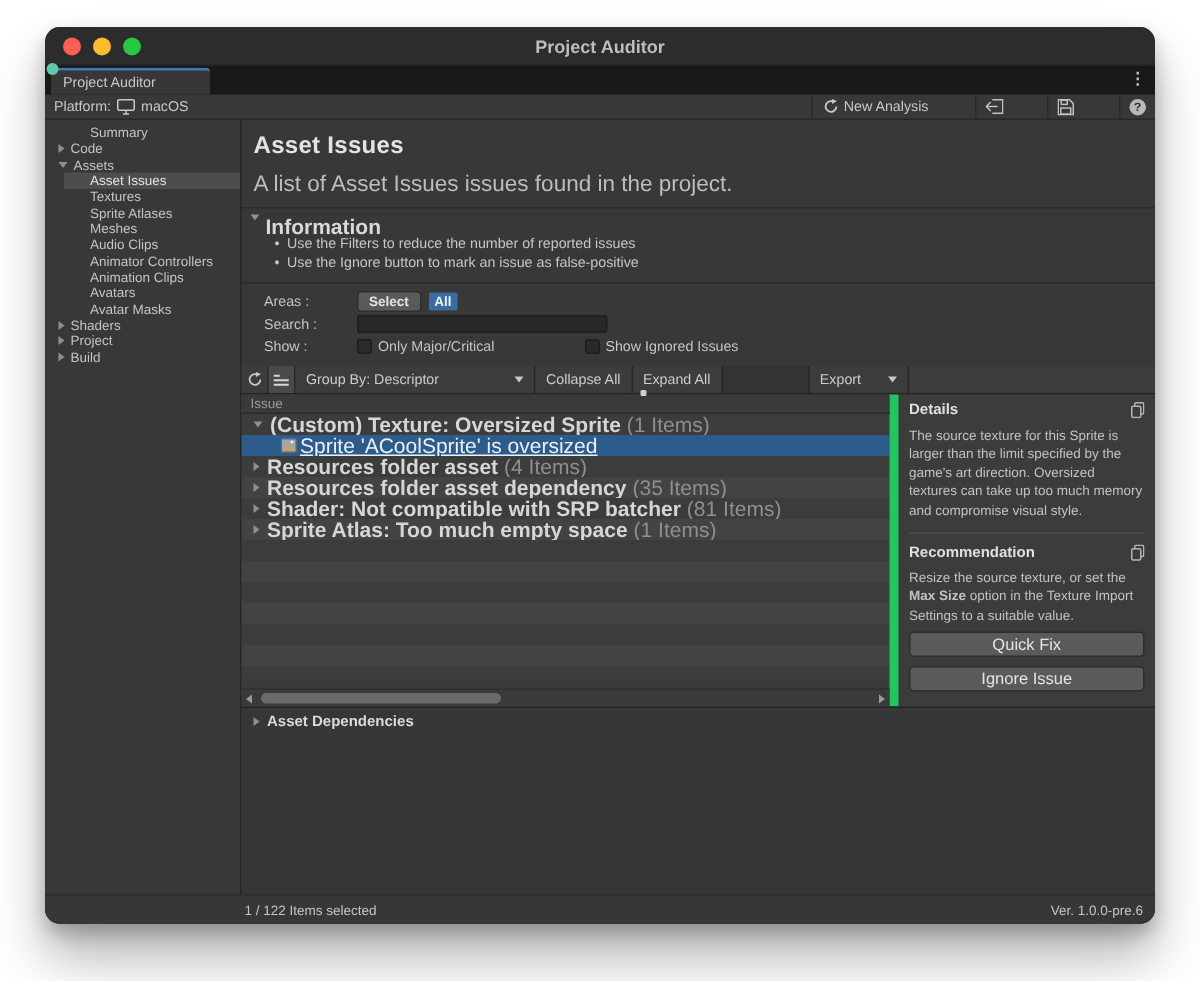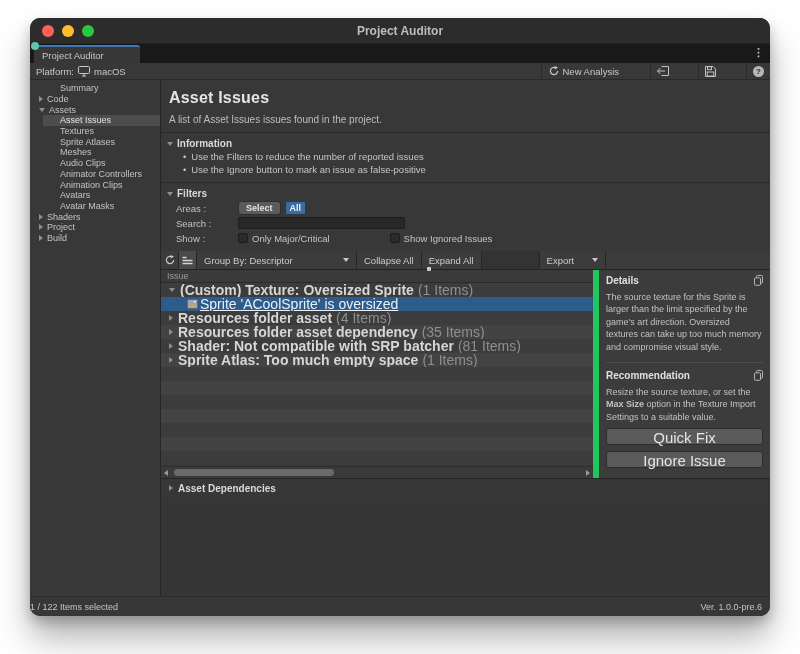--- a/index.html
+++ b/index.html
@@ -33,23 +33,23 @@
   .sidebar { width:131px; flex:none; border-right:1px solid #262626; padding-top:3px; font-size:9px; color:#c3c3c3;}
   .titem { height:10.7px; display:flex; align-items:center; white-space:nowrap; }
   .titem.sel { background:linear-gradient(to right, transparent 13px, #4d4d4d 13px); color:#e2e2e2;}
   .tri { width:0; height:0; display:inline-block; flex:none;}
   .tri-r { border-left:4px solid #8f8f8f; border-top:3px solid transparent; border-bottom:3px solid transparent;}
   .tri-d { border-top:4px solid #8f8f8f; border-left:3px solid transparent; border-right:3px solid transparent;}
   
   .content { flex:1; display:flex; flex-direction:column; min-width:0; }
   .page-head { padding:9px 8px 7px 8px; border-bottom:1px solid #2a2a2a;}
   .page-title { font-size:16px; font-weight:bold; color:#e4e4e4; letter-spacing:.2px;}
-  .page-sub { font-size:10px; color:#bdbdbd; margin-top:7px;}
+  .page-sub { font-size:15px; color:#bdbdbd; margin-top:7px;}
   .section { border-bottom:1px solid #2a2a2a; padding:4px 8px 6px 6px;}
-  .sec-head { display:flex; align-items:center; gap:4px; font-size:10px; font-weight:bold; color:#dadada; height:13px;}
+  .sec-head { display:flex; align-items:flex-start; gap:4px; font-size:14px; font-weight:bold; color:#dadada; height:13px;}
   .bullet { font-size:9.5px; color:#c6c6c6; padding-left:16px; height:13px; display:flex; align-items:center;}
   .bullet::before { content:"•"; margin-right:5px; color:#c6c6c6; }
   .frow { display:flex; align-items:center; height:14px; font-size:9.5px; color:#c4c4c4; padding-left:9px; margin-top:1px;}
   .flabel { width:62px; flex:none; }
   .btn-select { background:#5a5a5a; border:1px solid #2e2e2e; border-radius:3px; color:#e3e3e3;
     font-size:9px; font-weight:bold; padding:1px 7px; line-height:10px;}
   .chip-all { margin-left:5px; background:#3c6ba0; color:#eaf2fc; font-size:9px; font-weight:bold;
     padding:1px 4px; border-radius:1px;}
   .search-input { width:167px; height:12px; background:#282828; border:1px solid #1e1e1e; border-radius:2px;
     color:#d8d8d8; font-size:9px; padding:0 4px; outline:none;}
@@ -86,29 +86,29 @@
   .harrow-r { width:0;height:0;border-left:4px solid #9a9a9a;border-top:3px solid transparent;border-bottom:3px solid transparent;}
   .hthumb { position:absolute; left:13px; top:2px; width:160px; height:7px; background:#6a6a6a; border-radius:4px;}
   
   .details { width:177px; flex:none; border-left:6px solid #22c55e; background:#3c3c3c;
     padding:5px 7px 4px 7px; display:flex; flex-direction:column; font-size:9px; color:#c2c2c2;}
   .dhead { display:flex; align-items:center; justify-content:space-between; font-size:10px;
     font-weight:bold; color:#e0e0e0; margin-bottom:5px;}
   .dbody { line-height:1.38; }
   .dsep { border:none; border-top:1px solid #4c4c4c; margin:9px 0 7px 0; }
   .dbtn { display:block; width:100%; height:17px; background:#5a5a5a; border:1px solid #2d2d2d;
-    border-radius:3px; color:#e4e4e4; font-size:15px; font-family:inherit; margin-bottom:6px; cursor:default;}
+    border-radius:3px; color:#e4e4e4; font-size:11px; font-family:inherit; margin-bottom:6px; cursor:default;}
   .btn-stack { margin-top:auto; }
   
   .deps-row { height:19px; flex:none; border-top:1px solid #242424; display:flex; align-items:center;
     gap:5px; padding-left:8px; font-size:10px; font-weight:bold; color:#dadada; background:#373737;}
   .filler { flex:1; background:#363636; }
   .statusbar { height:20px; flex:none; background:#373737; border-top:1px solid #2c2c2c;
     display:flex; align-items:center; font-size:9px; color:#c4c4c4;}
-  .statusbar .sleft { flex:1;}
+  .statusbar .sleft { padding-left:133px; flex:1;}
   .statusbar .sright { padding-right:8px;}
   svg { display:block; }
 </style>
 </head>
 <body>
 
 <div class="window">
 
   <div class="titlebar">
     <div class="traffic">
@@ -243,24 +243,20 @@
       <div class="section">
         <div class="sec-head">
           <span class="tri tri-d"></span>
           <span>Information</span>
         </div>
         <div class="bullet">Use the Filters to reduce the number of reported issues</div>
         <div class="bullet">Use the Ignore button to mark an issue as false-positive</div>
       </div>
 
       <div class="section" style="border-bottom:none;">
-        <div class="sec-head">
-          <span class="tri tri-d"></span>
-          <span>Filters</span>
-        </div>
         <div class="frow">
           <span class="flabel">Areas :</span>
           <button class="btn-select">Select</button>
           <span class="chip-all">All</span>
         </div>
         <div class="frow">
           <span class="flabel">Search :</span>
           <input class="search-input" type="text" value="" style="">
         </div>
         <div class="frow">

